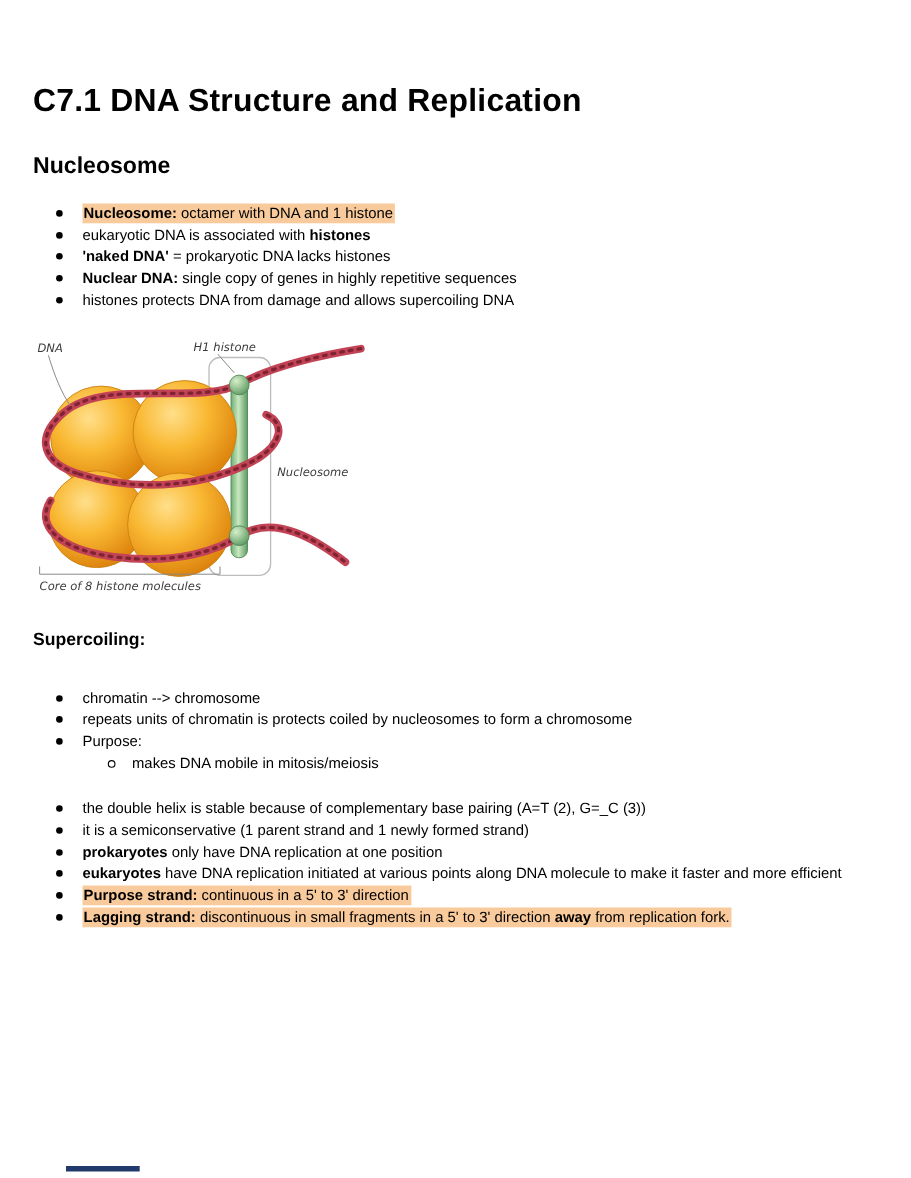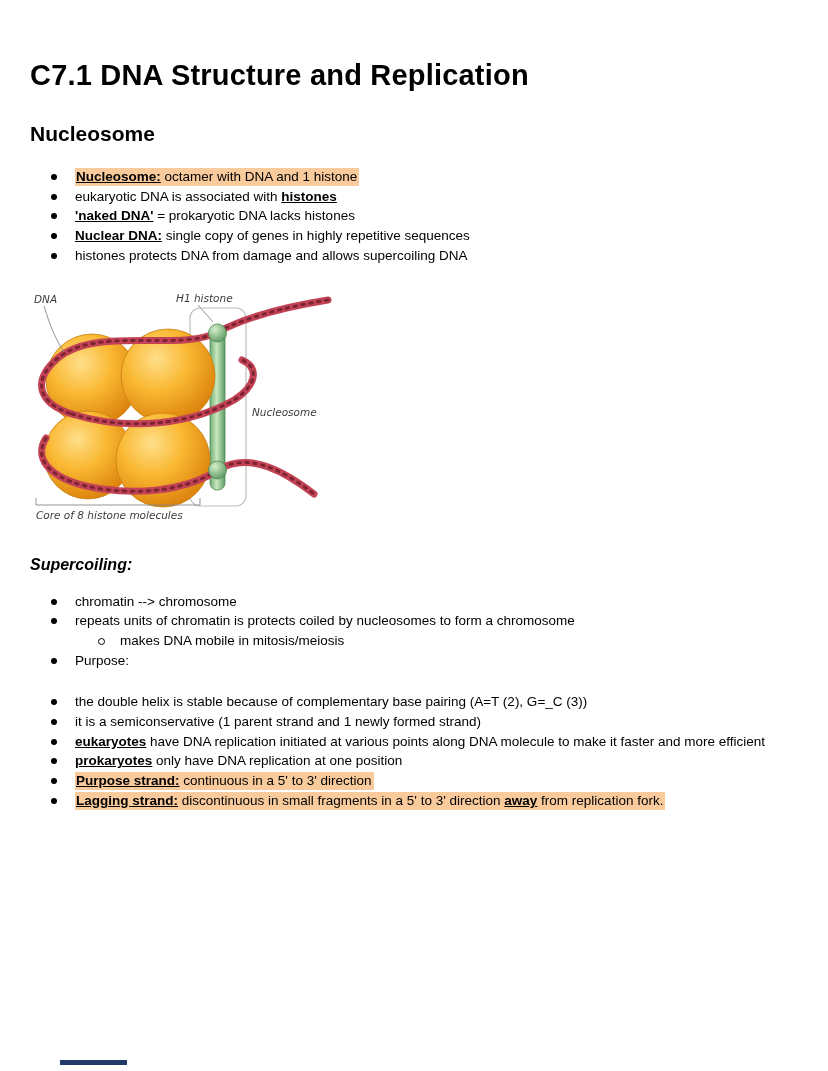--- a/index.html
+++ b/index.html
@@ -5,46 +5,45 @@
   html, body { margin: 0; padding: 0; background: #ffffff; }
   .page {
     position: relative;
     width: 828px;
     height: 1071px;
     background: #ffffff;
     font-family: "Liberation Sans", sans-serif;
     color: #000000;
     overflow: hidden;
   }
-  .content { position: absolute; left: 30px; top: 0; width: 768px; }
+  .content { position: absolute; left: 30px; top: 17px; width: 768px; }
 
   .doc-title {
     padding-top: 57px;
     font-size: 29px;
     font-weight: 700;
     line-height: 36px;
     letter-spacing: 0.2px;
   }
   .h2 {
     margin-top: 28px;
     font-size: 21px;
     font-weight: 700;
     line-height: 26px;
   }
   .h2.replication { margin-top: 25px; }
   .h3 {
     margin-top: 30px;
     font-size: 16px;
     font-weight: 700;
     line-height: 22px;
-    font-style: italic;
   }
 
   .blist { margin-top: 20px; }
-  .blist.tight { margin-top: 16px; }
+  .blist.tight { margin-top: 32px; }
   .blist.rep { margin-top: 22px; }
 
   .li {
     position: relative;
     padding-left: 45px;
     font-size: 13.5px;
     line-height: 19.7px;
   }
   .dot {
     position: absolute;
@@ -56,21 +55,21 @@
     background: #000;
   }
   .li.sub { padding-left: 90px; }
   .li.sub .dot {
     left: 68px;
     width: 5px;
     height: 5px;
     background: transparent;
     border: 1.2px solid #000;
   }
-  b { font-weight: 700; text-decoration: underline; }
+  b { font-weight: 700; }
   .hl { background: #f9cb9c; padding: 1px 2px 2px 1px; }
 
   .diagram-wrap { margin-top: 26px; height: 232px; }
   .dlabel {
     font-family: "DejaVu Sans", sans-serif;
     font-style: italic;
     font-size: 10.5px;
     fill: #3c3c3c;
   }
   .footer-bar {
@@ -178,47 +177,47 @@
 
     <div class="blist tight">
       <div class="li">
         <span class="dot"></span>
         <span>chromatin --&gt; chromosome</span>
       </div>
       <div class="li">
         <span class="dot"></span>
         <span>repeats units of chromatin is protects coiled by nucleosomes to form a chromosome</span>
       </div>
+      <div class="li">
+        <span class="dot"></span>
+        <span>Purpose:</span>
+      </div>
       <div class="li sub">
         <span class="dot"></span>
         <span>makes DNA mobile in mitosis/meiosis</span>
       </div>
-      <div class="li">
-        <span class="dot"></span>
-        <span>Purpose:</span>
-      </div>
     </div>
 
 
     <div class="blist rep">
       <div class="li">
         <span class="dot"></span>
         <span>the double helix is stable because of complementary base pairing (A=T (2), G=_C (3))</span>
       </div>
       <div class="li">
         <span class="dot"></span>
         <span>it is a semiconservative (1 parent strand and 1 newly formed strand)</span>
       </div>
       <div class="li">
         <span class="dot"></span>
+        <b>prokaryotes</b><span> only have DNA replication at one position</span>
+      </div>
+      <div class="li">
+        <span class="dot"></span>
         <b>eukaryotes</b><span> have DNA replication initiated at various points along DNA molecule to make it faster and more efficient</span>
-      </div>
-      <div class="li">
-        <span class="dot"></span>
-        <b>prokaryotes</b><span> only have DNA replication at one position</span>
       </div>
       <div class="li">
         <span class="dot"></span>
         <span class="hl"><b>Purpose strand:</b><span> continuous in a 5' to 3' direction</span></span>
       </div>
       <div class="li">
         <span class="dot"></span>
         <span class="hl"><b>Lagging strand:</b><span> discontinuous in small fragments in a 5' to 3' direction </span><b>away</b><span> from replication fork.</span></span>
       </div>
     </div>

